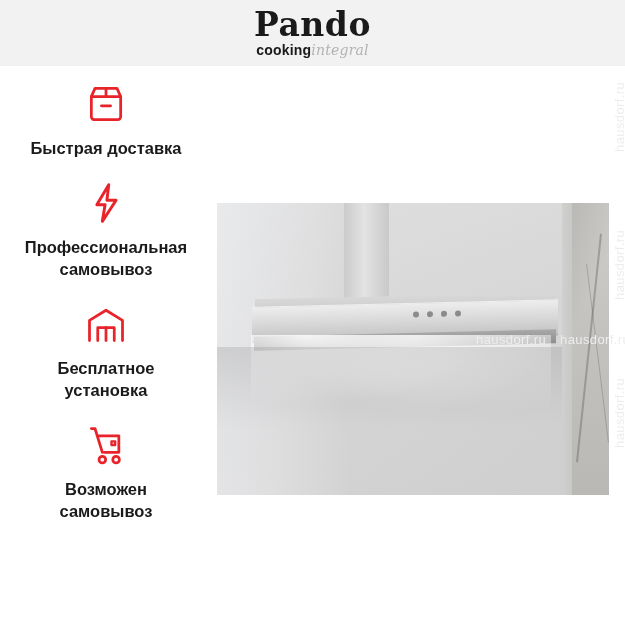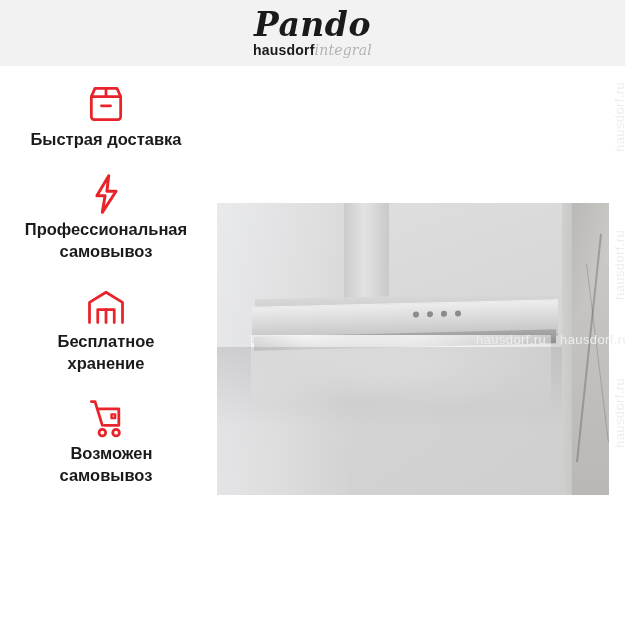--- a/index.html
+++ b/index.html
@@ -28,21 +28,20 @@
     width: 625px;
     height: 66px;
     background: #f2f2f2;
     display: flex;
     flex-direction: column;
     align-items: center;
     justify-content: center;
   }
   .brand-name {
     font-family: "DejaVu Serif", serif;
-    font-style: italic;
     font-weight: bold;
     font-size: 33px;
     line-height: 34px;
     color: #1a1a1a;
     letter-spacing: 0.5px;
   }
   .brand-sub {
     margin-top: 1px;
     font-size: 14px;
     line-height: 15px;
@@ -77,20 +76,21 @@
     margin-bottom: 20px;
   }
   .feature-icon {
     width: 48px;
     height: 48px;
     display: flex;
     align-items: center;
     justify-content: center;
   }
   .feature-label {
+    margin-top: 9px;
     text-align: center;
     font-size: 16.5px;
     line-height: 22px;
     font-weight: bold;
     color: #1a1a1a;
     max-width: 205px;
   }
 
   
   .product {
@@ -229,21 +229,21 @@
   }
 </style>
 </head>
 <body>
 
 <div class="page">
 
   <div class="header">
     <div class="brand-name">Pando</div>
     <div class="brand-sub">
-      <span class="word1">hausdorf</span><span class="word2">integral</span>
+      <span class="word1">cooking</span><span class="word2">integral</span>
     </div>
   </div>
 
   <div class="features">
 
     <div class="feature">
       <div class="feature-icon">
         <svg width="44" height="44" viewBox="0 0 48 48" fill="none" stroke="#e8232a" stroke-width="3" stroke-linecap="round" stroke-linejoin="round">
           <path d="M8 16h32v22a3 3 0 0 1-3 3H11a3 3 0 0 1-3-3V16z"></path>
           <path d="M8 16l4-9h24l4 9"></path>
@@ -266,34 +266,34 @@
 
     <div class="feature">
       <div class="feature-icon">
         <svg width="46" height="44" viewBox="0 0 48 48" fill="none" stroke="#e8232a" stroke-width="3" stroke-linecap="round" stroke-linejoin="round">
           <path d="M6 42V20L24 9l18 11v22"></path>
           <path d="M15 42V28h18v14"></path>
           <path d="M24 28v14"></path>
         </svg>
       </div>
       <div class="feature-label" style="white-space:pre-line;">Бесплатное
-хранение</div>
+установка</div>
     </div>
 
     <div class="feature">
       <div class="feature-icon">
         <svg width="46" height="44" viewBox="0 0 48 48" fill="none" stroke="#e8232a" stroke-width="3" stroke-linecap="round" stroke-linejoin="round">
           <path d="M8 6h4l8 26"></path>
           <path d="M16 14h22v18H22"></path>
           <path d="M30 20h4v4h-4z" stroke-width="2.6"></path>
           <circle cx="20" cy="40" r="3.6"></circle>
           <circle cx="35" cy="40" r="3.6"></circle>
         </svg>
       </div>
-      <div class="feature-label" style="white-space:pre-line;text-align:right;">Возможен
+      <div class="feature-label" style="white-space:pre-line;">Возможен
 самовывоз</div>
     </div>
 
   </div>
 
   <div class="product">
     <div class="ph-wall-left"></div>
     <div class="ph-wall-mid"></div>
     <div class="ph-wall-right"></div>
     <div class="ph-col-right"></div>

